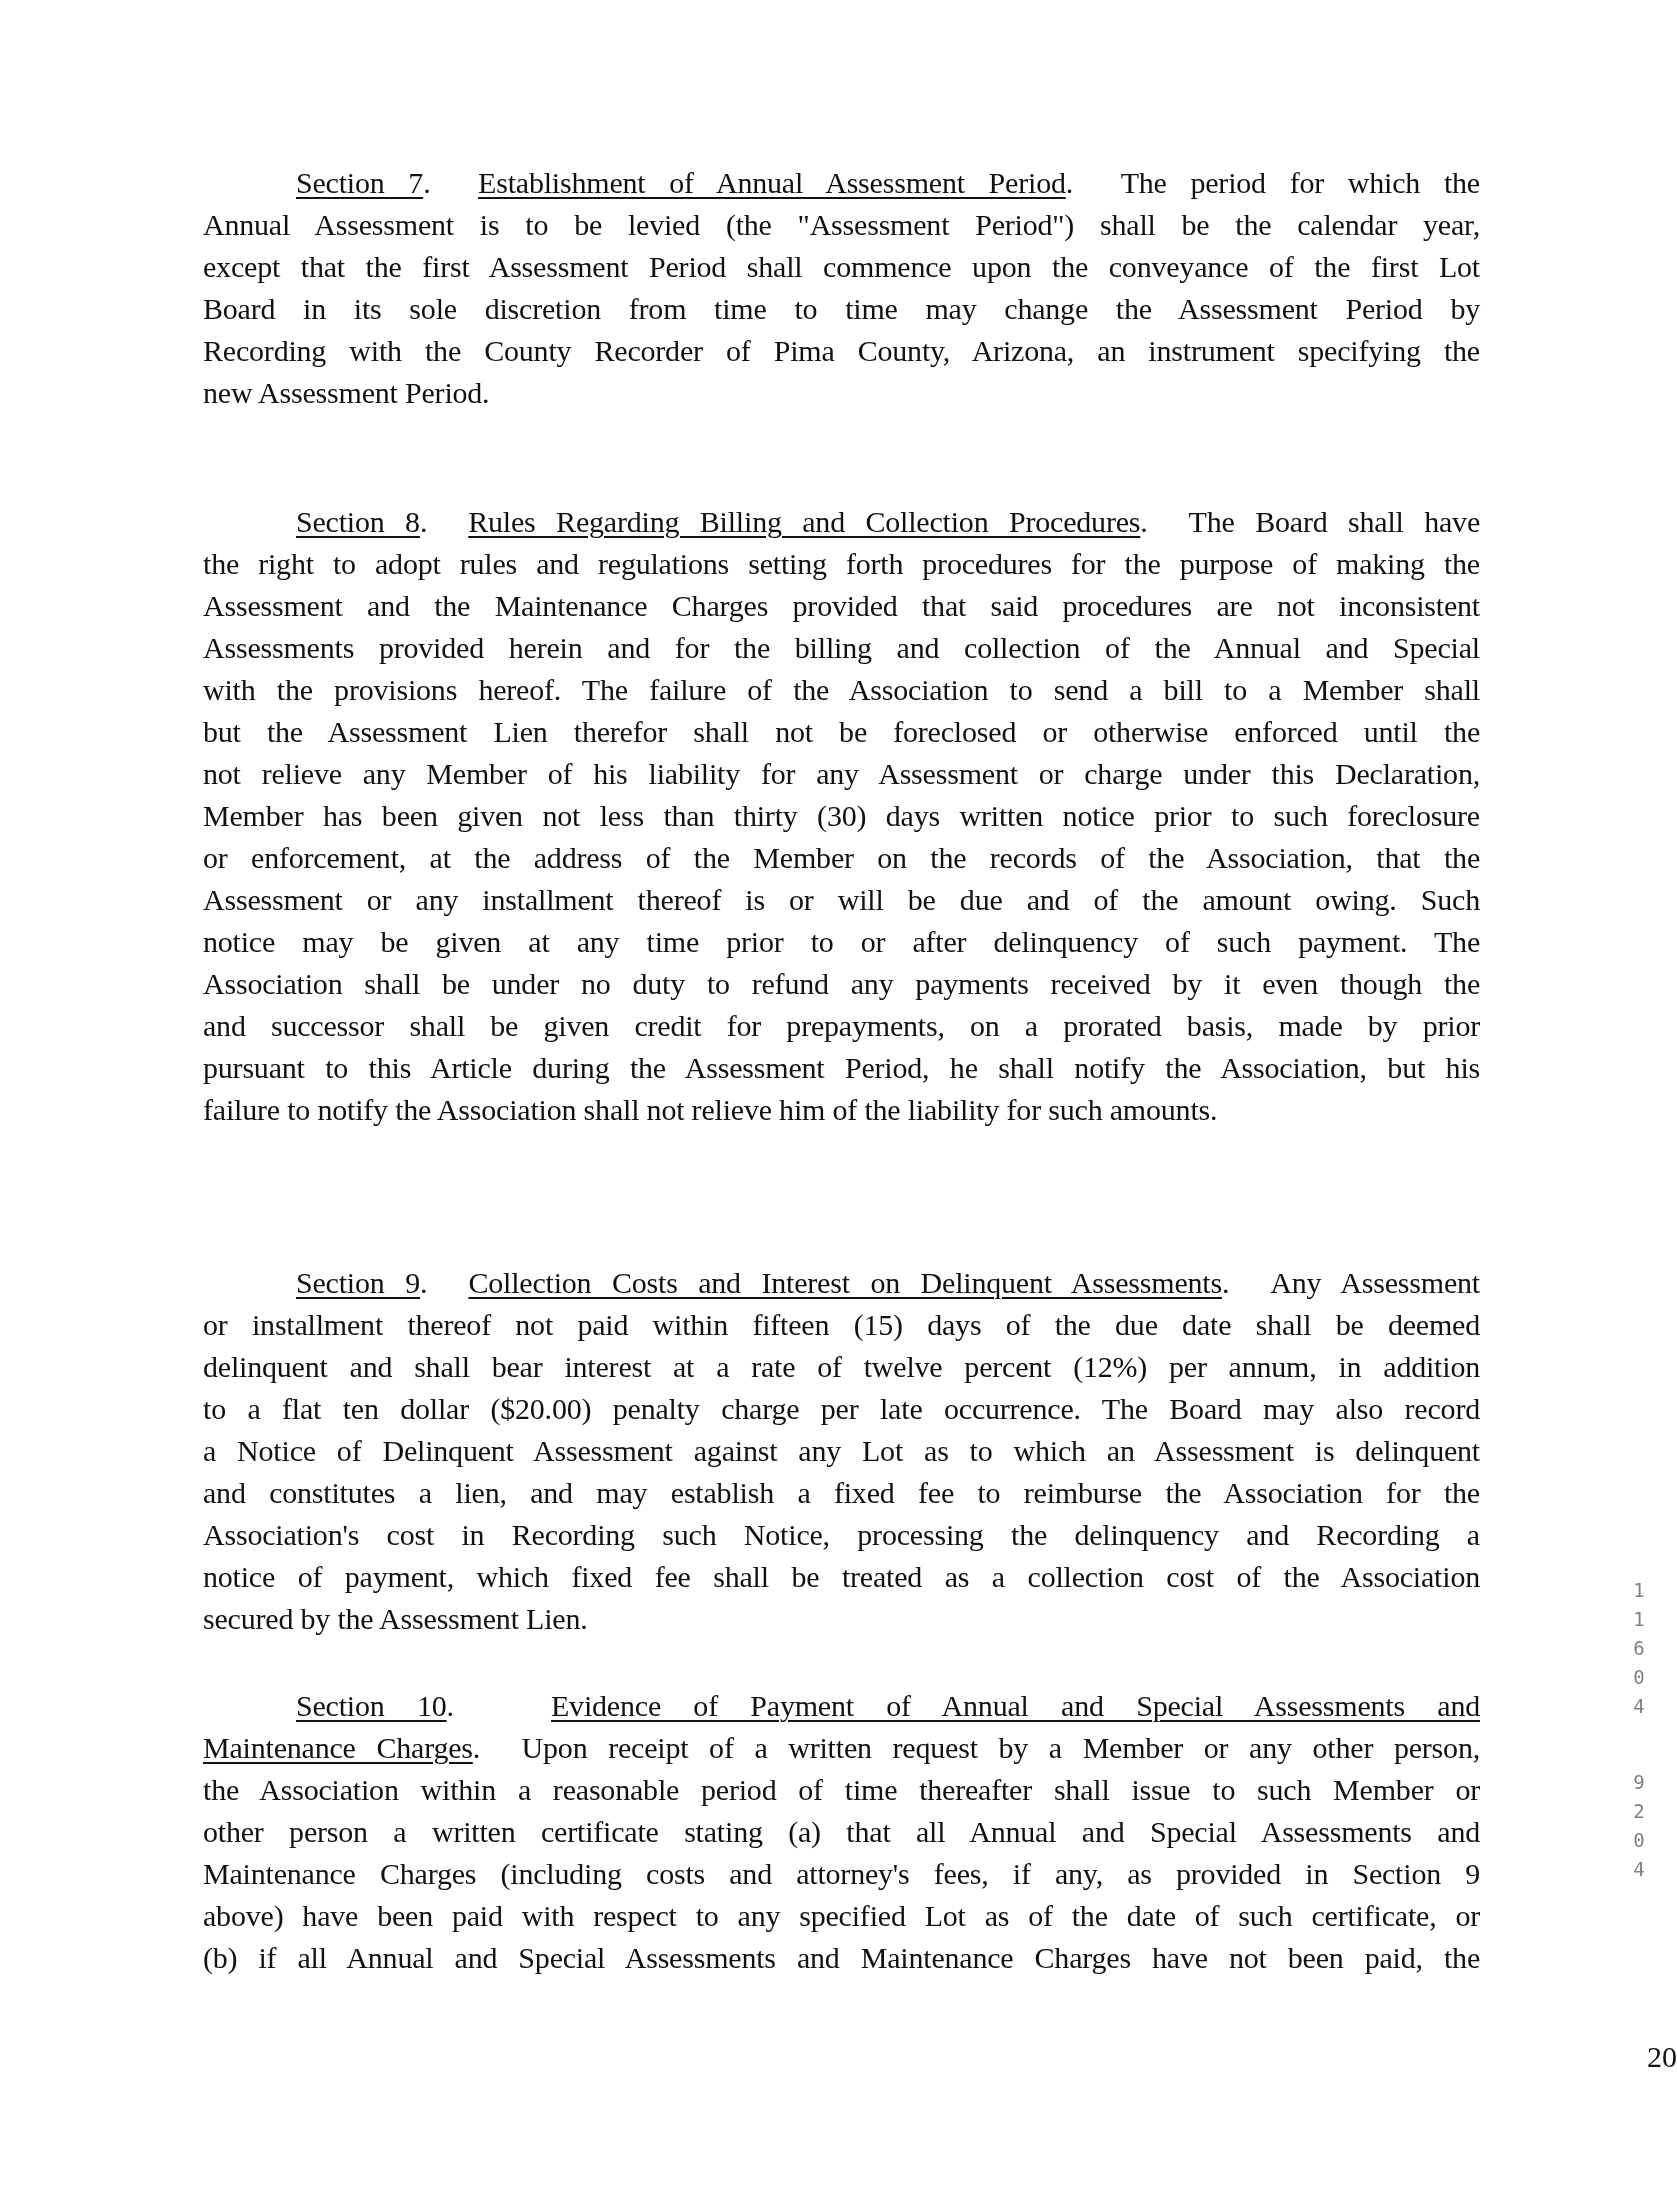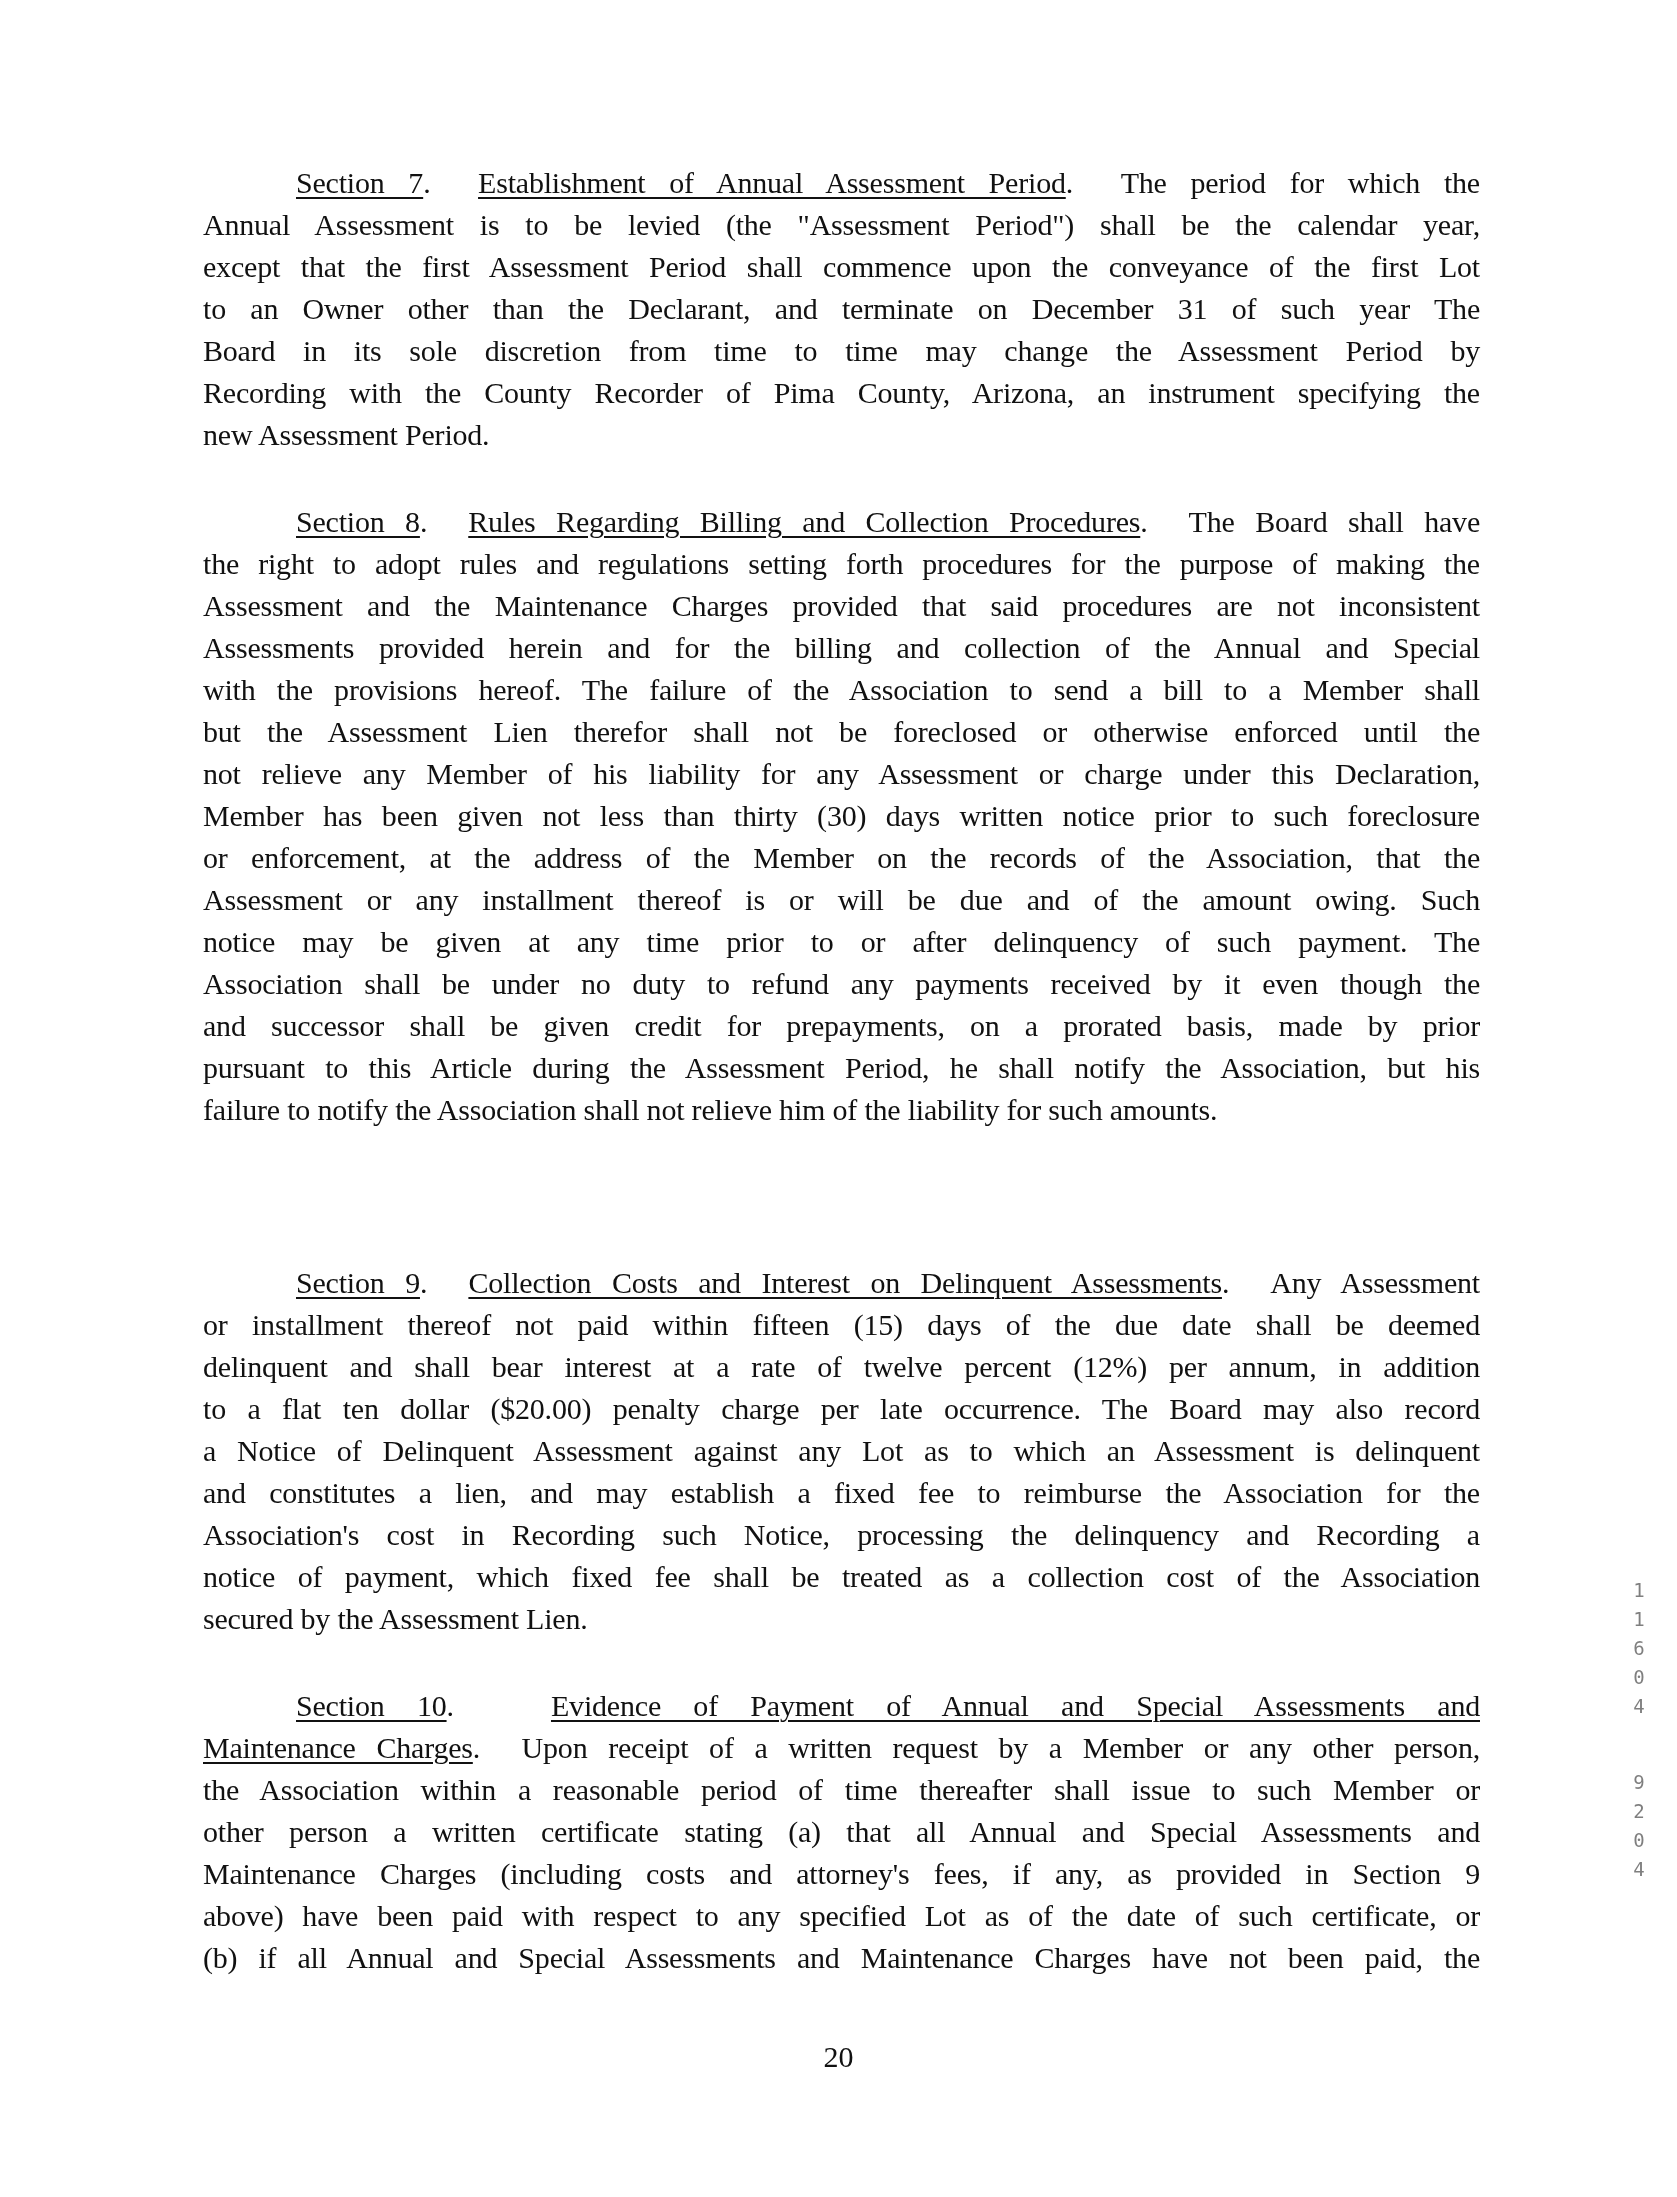--- a/index.html
+++ b/index.html
@@ -59,37 +59,36 @@
     opacity: 0.75;
   }
   .stamp span {
     display: block;
   }
   .page-number {
     position: absolute;
     top: 2037px;
     left: 0;
     width: 1677px;
-    text-align: center;
+    text-align: right;
     font-size: 30px;
     line-height: 40px;
   }
 </style>
 </head>
 <body>
 
 <div class="page">
 
   <div class="text-block" style="top:162px;">
     <div class="line indent">
       <span class="u">Section 7</span><span>.&nbsp;&nbsp;</span><span class="u">Establishment of Annual Assessment Period</span><span>.&nbsp;&nbsp;</span><span>The period for which the</span>
     </div>
     <div class="line">Annual Assessment is to be levied (the "Assessment Period") shall be the calendar year,</div>
     <div class="line">except that the first Assessment Period shall commence upon the conveyance of the first Lot</div>
-    <div class="line">to an Owner other than the Declarant, and terminate on December 31 of such year   The</div>
     <div class="line">Board in its sole discretion from time to time may change the Assessment Period by</div>
     <div class="line">Recording with the County Recorder of Pima County, Arizona, an instrument specifying the</div>
     <div class="line last">new Assessment Period.</div>
   </div>
 
   <div class="text-block" style="top:501px;">
     <div class="line indent">
       <span class="u">Section 8</span><span>.&nbsp;&nbsp;</span><span class="u">Rules Regarding Billing and Collection Procedures</span><span>.&nbsp;&nbsp;</span><span>The Board shall have</span>
     </div>
     <div class="line">the right to adopt rules and regulations setting forth procedures for the purpose of making the</div>

